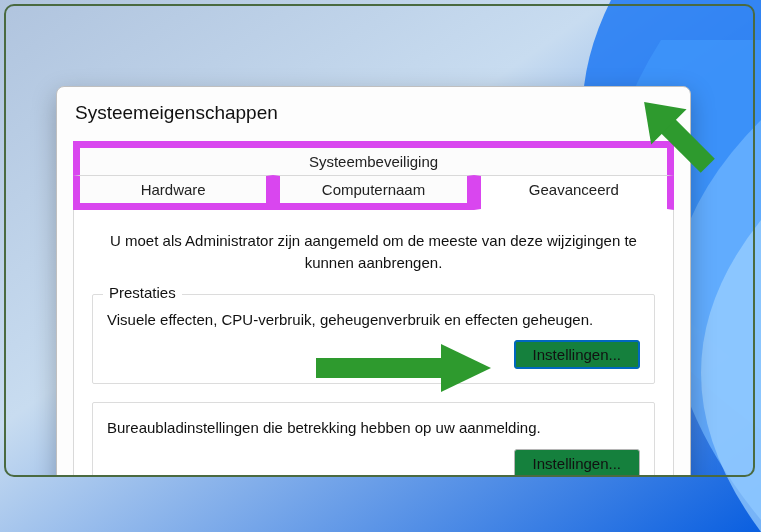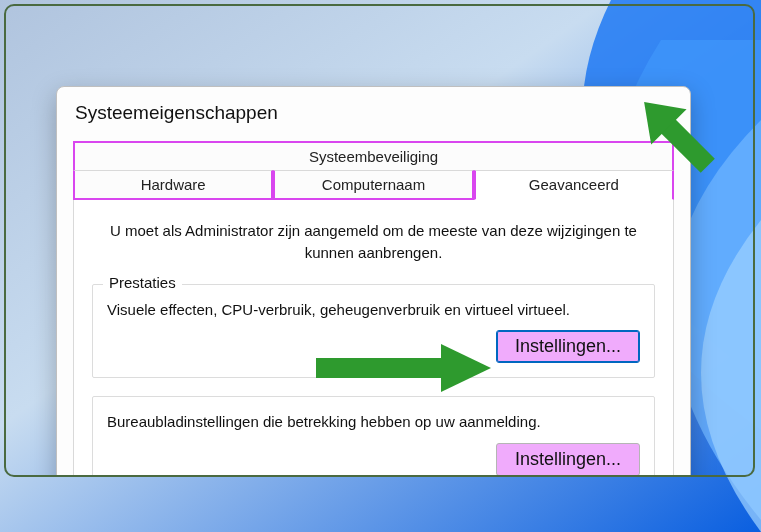--- a/index.html
+++ b/index.html
@@ -52,21 +52,21 @@
   .tabs-area { padding: 4px 16px 0 16px; }
   .tab-row {
     display: flex;
     width: 100%;
   }
   .tab {
     flex: 1;
     text-align: center;
     padding: 5px 8px;
     background: #fcfcfc;
-    border: 2px solid #d946ef;
+    border: 7px solid #d946ef;
     color: #222;
     font-size: 15px;
     position: relative;
   }
   .tab-row.upper .tab { border-bottom: none; }
   .tab-row.lower { position: relative; }
   .tab-row.lower .tab { border-top: 1px solid #d9d9d9; }
   .tab.active {
     background: #ffffff;
     border-bottom: 1px solid #ffffff;
@@ -107,24 +107,24 @@
   .groupbox-desc {
     color: #111;
     line-height: 1.45;
     margin-bottom: 10px;
   }
   .groupbox-actions {
     display: flex;
     justify-content: flex-end;
   }
   .btn {
-    background: #f0abfc;
+    background: #15803d;
     border: 1px solid #b5b5b5;
     padding: 5px 18px;
-    font-size: 18px;
+    font-size: 15px;
     color: #111;
     border-radius: 3px;
     cursor: default;
   }
   .btn.highlight {
     border: 1px solid #0067c0;
     box-shadow: 0 0 0 1px #0067c0 inset;
   }
   .arrow {
     position: absolute;
@@ -175,21 +175,21 @@
           <span>Geavanceerd</span>
         </div>
       </div>
     </div>
 
     <div class="tab-panel">
       <div class="intro">U moet als Administrator zijn aangemeld om de meeste van deze wijzigingen te kunnen aanbrengen.</div>
 
       <div class="groupbox">
         <div class="groupbox-legend">Prestaties</div>
-        <div class="groupbox-desc">Visuele effecten, CPU-verbruik, geheugenverbruik en virtueel virtueel.</div>
+        <div class="groupbox-desc">Visuele effecten, CPU-verbruik, geheugenverbruik en effecten geheugen.</div>
         <div class="groupbox-actions">
           <button class="btn highlight">Instellingen...</button>
         </div>
       </div>
 
       <div class="groupbox" style="margin-bottom:0;">
         <div class="groupbox-desc">Bureaubladinstellingen die betrekking hebben op uw aanmelding.</div>
         <div class="groupbox-actions">
           <button class="btn">Instellingen...</button>
         </div>

